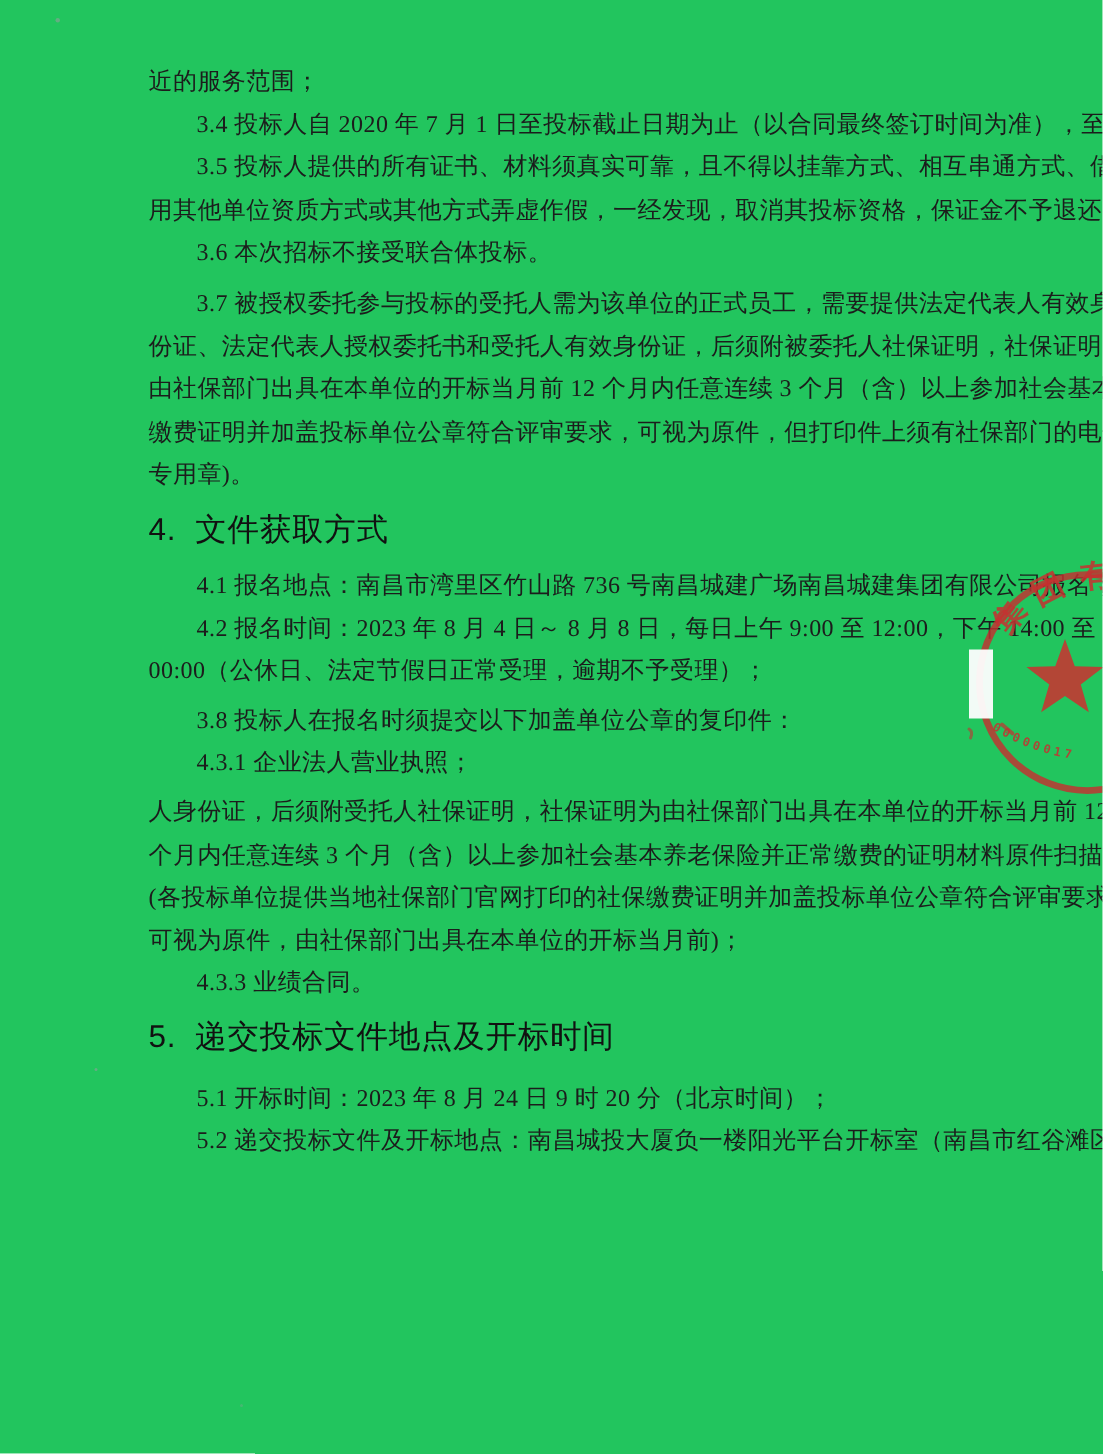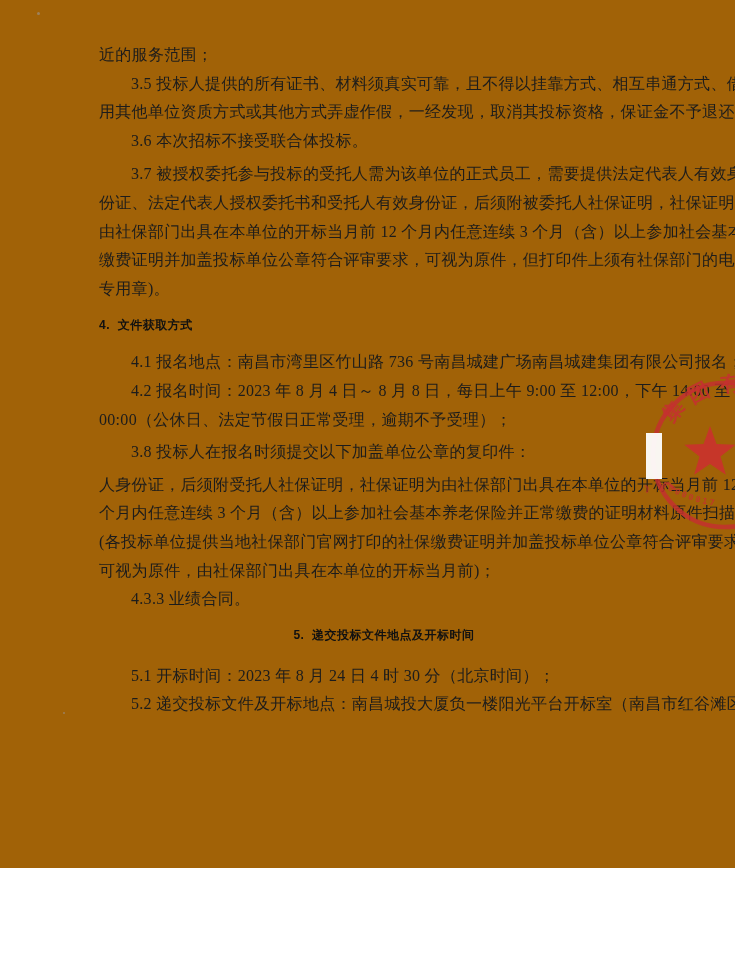--- a/index.html
+++ b/index.html
@@ -1,20 +1,20 @@
 <!DOCTYPE html>
 <html><head>
 <meta charset="utf-8">
 <style>
   html, body { margin: 0; padding: 0; background: #ffffff; }
   .page {
     position: relative;
     width: 735px;
-    height: 868px;
-    background: #a16207;
+    height: 969px;
+    background: #22c55e;
     overflow: hidden;
     font-family: "Liberation Serif", serif;
     color: #1c1c1c;
   }
   .doc {
     position: absolute;
     left: 99px;
     top: 41px;
     width: 570px;
   }
@@ -24,30 +24,30 @@
     line-height: 28.6px;
     font-size: 16px;
     font-weight: 500;
     letter-spacing: 0.3px;
     white-space: pre;
     color: #1c1c1c;
   }
   .ind { padding-left: 32px; }
   .mt4 { margin-top: 4px; }
   .mt5 { margin-top: 5px; }
-  .mt6 { margin-top: 6px; text-align: center; }
+  .mt6 { margin-top: 6px; }
   .mt7 { margin-top: 7px; }
   .mt8 { margin-top: 8px; }
   .mt12 { margin-top: 12px; }
   .heading {
     height: 30px;
     line-height: 30px;
     font-family: "Liberation Sans", sans-serif;
-    font-size: 12px;
-    font-weight: 700;
+    font-size: 21px;
+    font-weight: 400;
     letter-spacing: 0.5px;
     color: #111;
   }
   .seal {
     position: absolute;
     left: 630px;
     top: 365px;
     width: 105px;
     height: 185px;
     overflow: visible;
@@ -66,40 +66,42 @@
 <body>
 
 <div class="page">
 
   <div class="speck speck1"></div>
   <div class="speck speck2"></div>
   <div class="speck speck3"></div>
 
   <div class="doc">
     <div class="ln">近的服务范围；</div>
+    <div class="ln ind">3.4 投标人自 2020 年 7 月 1 日至投标截止日期为止（以合同最终签订时间为准），至</div>
     <div class="ln ind">3.5 投标人提供的所有证书、材料须真实可靠，且不得以挂靠方式、相互串通方式、借</div>
     <div class="ln">用其他单位资质方式或其他方式弄虚作假，一经发现，取消其投标资格，保证金不予退还并</div>
     <div class="ln ind">3.6 本次招标不接受联合体投标。</div>
     <div class="ln ind mt5">3.7 被授权委托参与投标的受托人需为该单位的正式员工，需要提供法定代表人有效身</div>
     <div class="ln">份证、法定代表人授权委托书和受托人有效身份证，后须附被委托人社保证明，社保证明为</div>
     <div class="ln">由社保部门出具在本单位的开标当月前 12 个月内任意连续 3 个月（含）以上参加社会基本</div>
     <div class="ln">缴费证明并加盖投标单位公章符合评审要求，可视为原件，但打印件上须有社保部门的电子</div>
     <div class="ln">专用章)。</div>
     <div class="ln heading mt7">4.  文件获取方式</div>
     <div class="ln ind mt8">4.1 报名地点：南昌市湾里区竹山路 736 号南昌城建广场南昌城建集团有限公司报名；</div>
     <div class="ln ind">4.2 报名时间：2023 年 8 月 4 日～ 8 月 8 日，每日上午 9:00 至 12:00，下午 14:00 至</div>
     <div class="ln">00:00（公休日、法定节假日正常受理，逾期不予受理）；</div>
     <div class="ln ind mt4">3.8 投标人在报名时须提交以下加盖单位公章的复印件：</div>
+    <div class="ln ind">4.3.1 企业法人营业执照；</div>
     <div class="ln mt4">人身份证，后须附受托人社保证明，社保证明为由社保部门出具在本单位的开标当月前 12</div>
     <div class="ln">个月内任意连续 3 个月（含）以上参加社会基本养老保险并正常缴费的证明材料原件扫描件</div>
     <div class="ln">(各投标单位提供当地社保部门官网打印的社保缴费证明并加盖投标单位公章符合评审要求，</div>
     <div class="ln">可视为原件，由社保部门出具在本单位的开标当月前)；</div>
     <div class="ln ind">4.3.3 业绩合同。</div>
     <div class="ln heading mt6">5.  递交投标文件地点及开标时间</div>
-    <div class="ln ind mt12">5.1 开标时间：2023 年 8 月 24 日 4 时 30 分（北京时间）；</div>
+    <div class="ln ind mt12">5.1 开标时间：2023 年 8 月 24 日 9 时 20 分（北京时间）；</div>
     <div class="ln ind">5.2 递交投标文件及开标地点：南昌城投大厦负一楼阳光平台开标室（南昌市红谷滩区</div>
   </div>
 
   <svg class="seal" viewBox="0 0 105 185" xmlns="http://www.w3.org/2000/svg">
     <defs>
       <linearGradient id="fadeL" x1="0" y1="0" x2="1" y2="0">
         <stop offset="0" stop-color="#ffffff" stop-opacity="0"></stop>
         <stop offset="0.55" stop-color="#ffffff" stop-opacity="0"></stop>
         <stop offset="1" stop-color="#ffffff" stop-opacity="0"></stop>
       </linearGradient>

